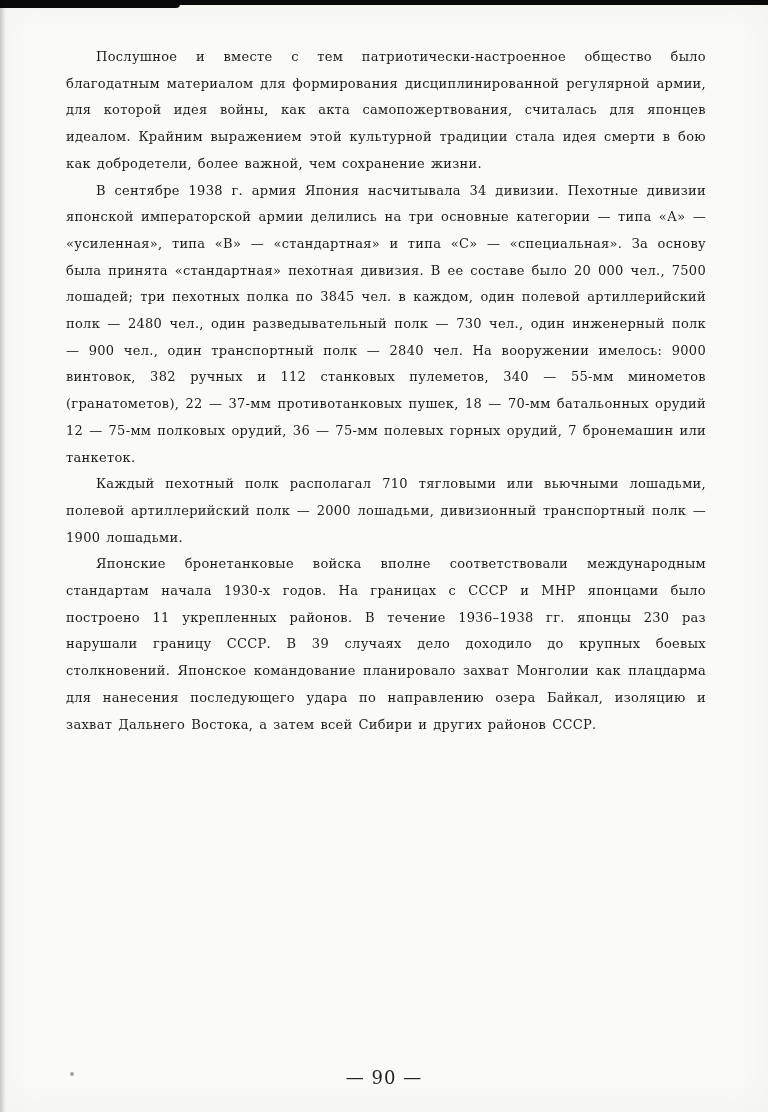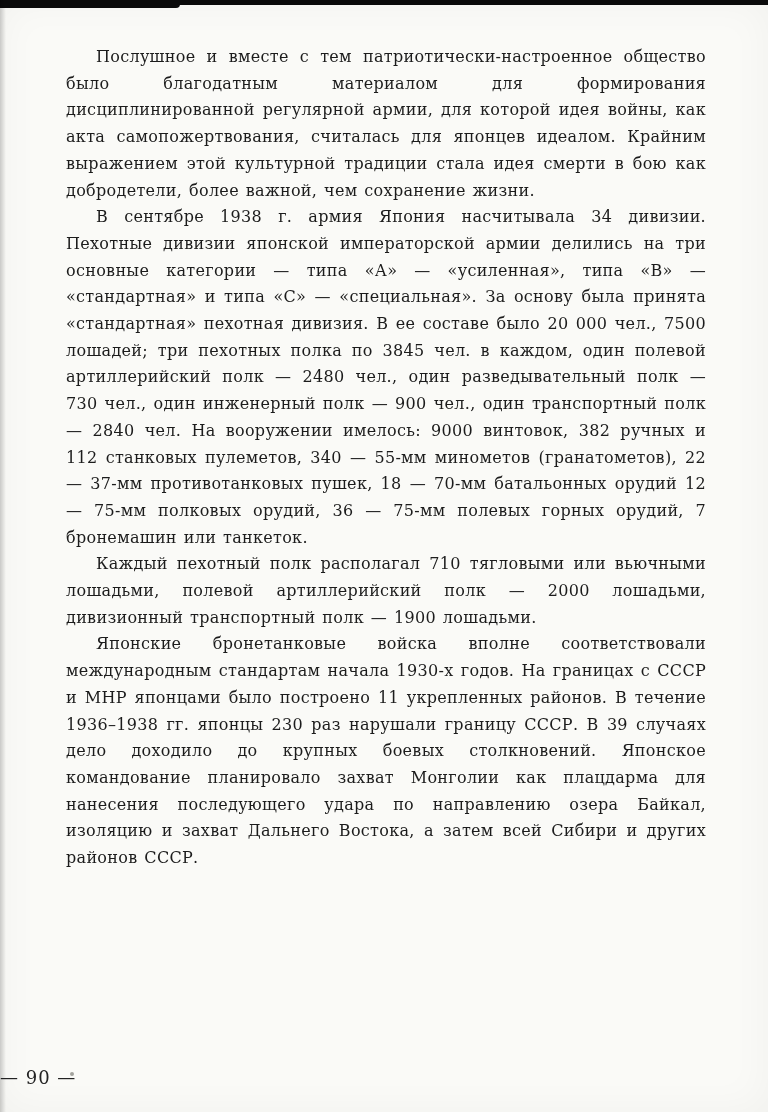--- a/index.html
+++ b/index.html
@@ -54,31 +54,32 @@
   
   .text-block {
     position: absolute;
     left: 66px;
     top: 44px;
     width: 640px;
   }
   .text-block p {
     margin: 0;
     text-indent: 30px;
-    font-size: 16px;
+    font-size: 13px;
     line-height: 26.7px;
     text-align: justify;
     letter-spacing: 0.3px;
     word-spacing: 1.5px;
   }
   .page-number {
     position: absolute;
     left: 0;
     bottom: 24px;
     width: 100%;
+    text-align: center;
     font-size: 18px;
     letter-spacing: 1px;
     color: #222;
   }
 </style>
 </head>
 <body>
 
 <div class="page">
 

